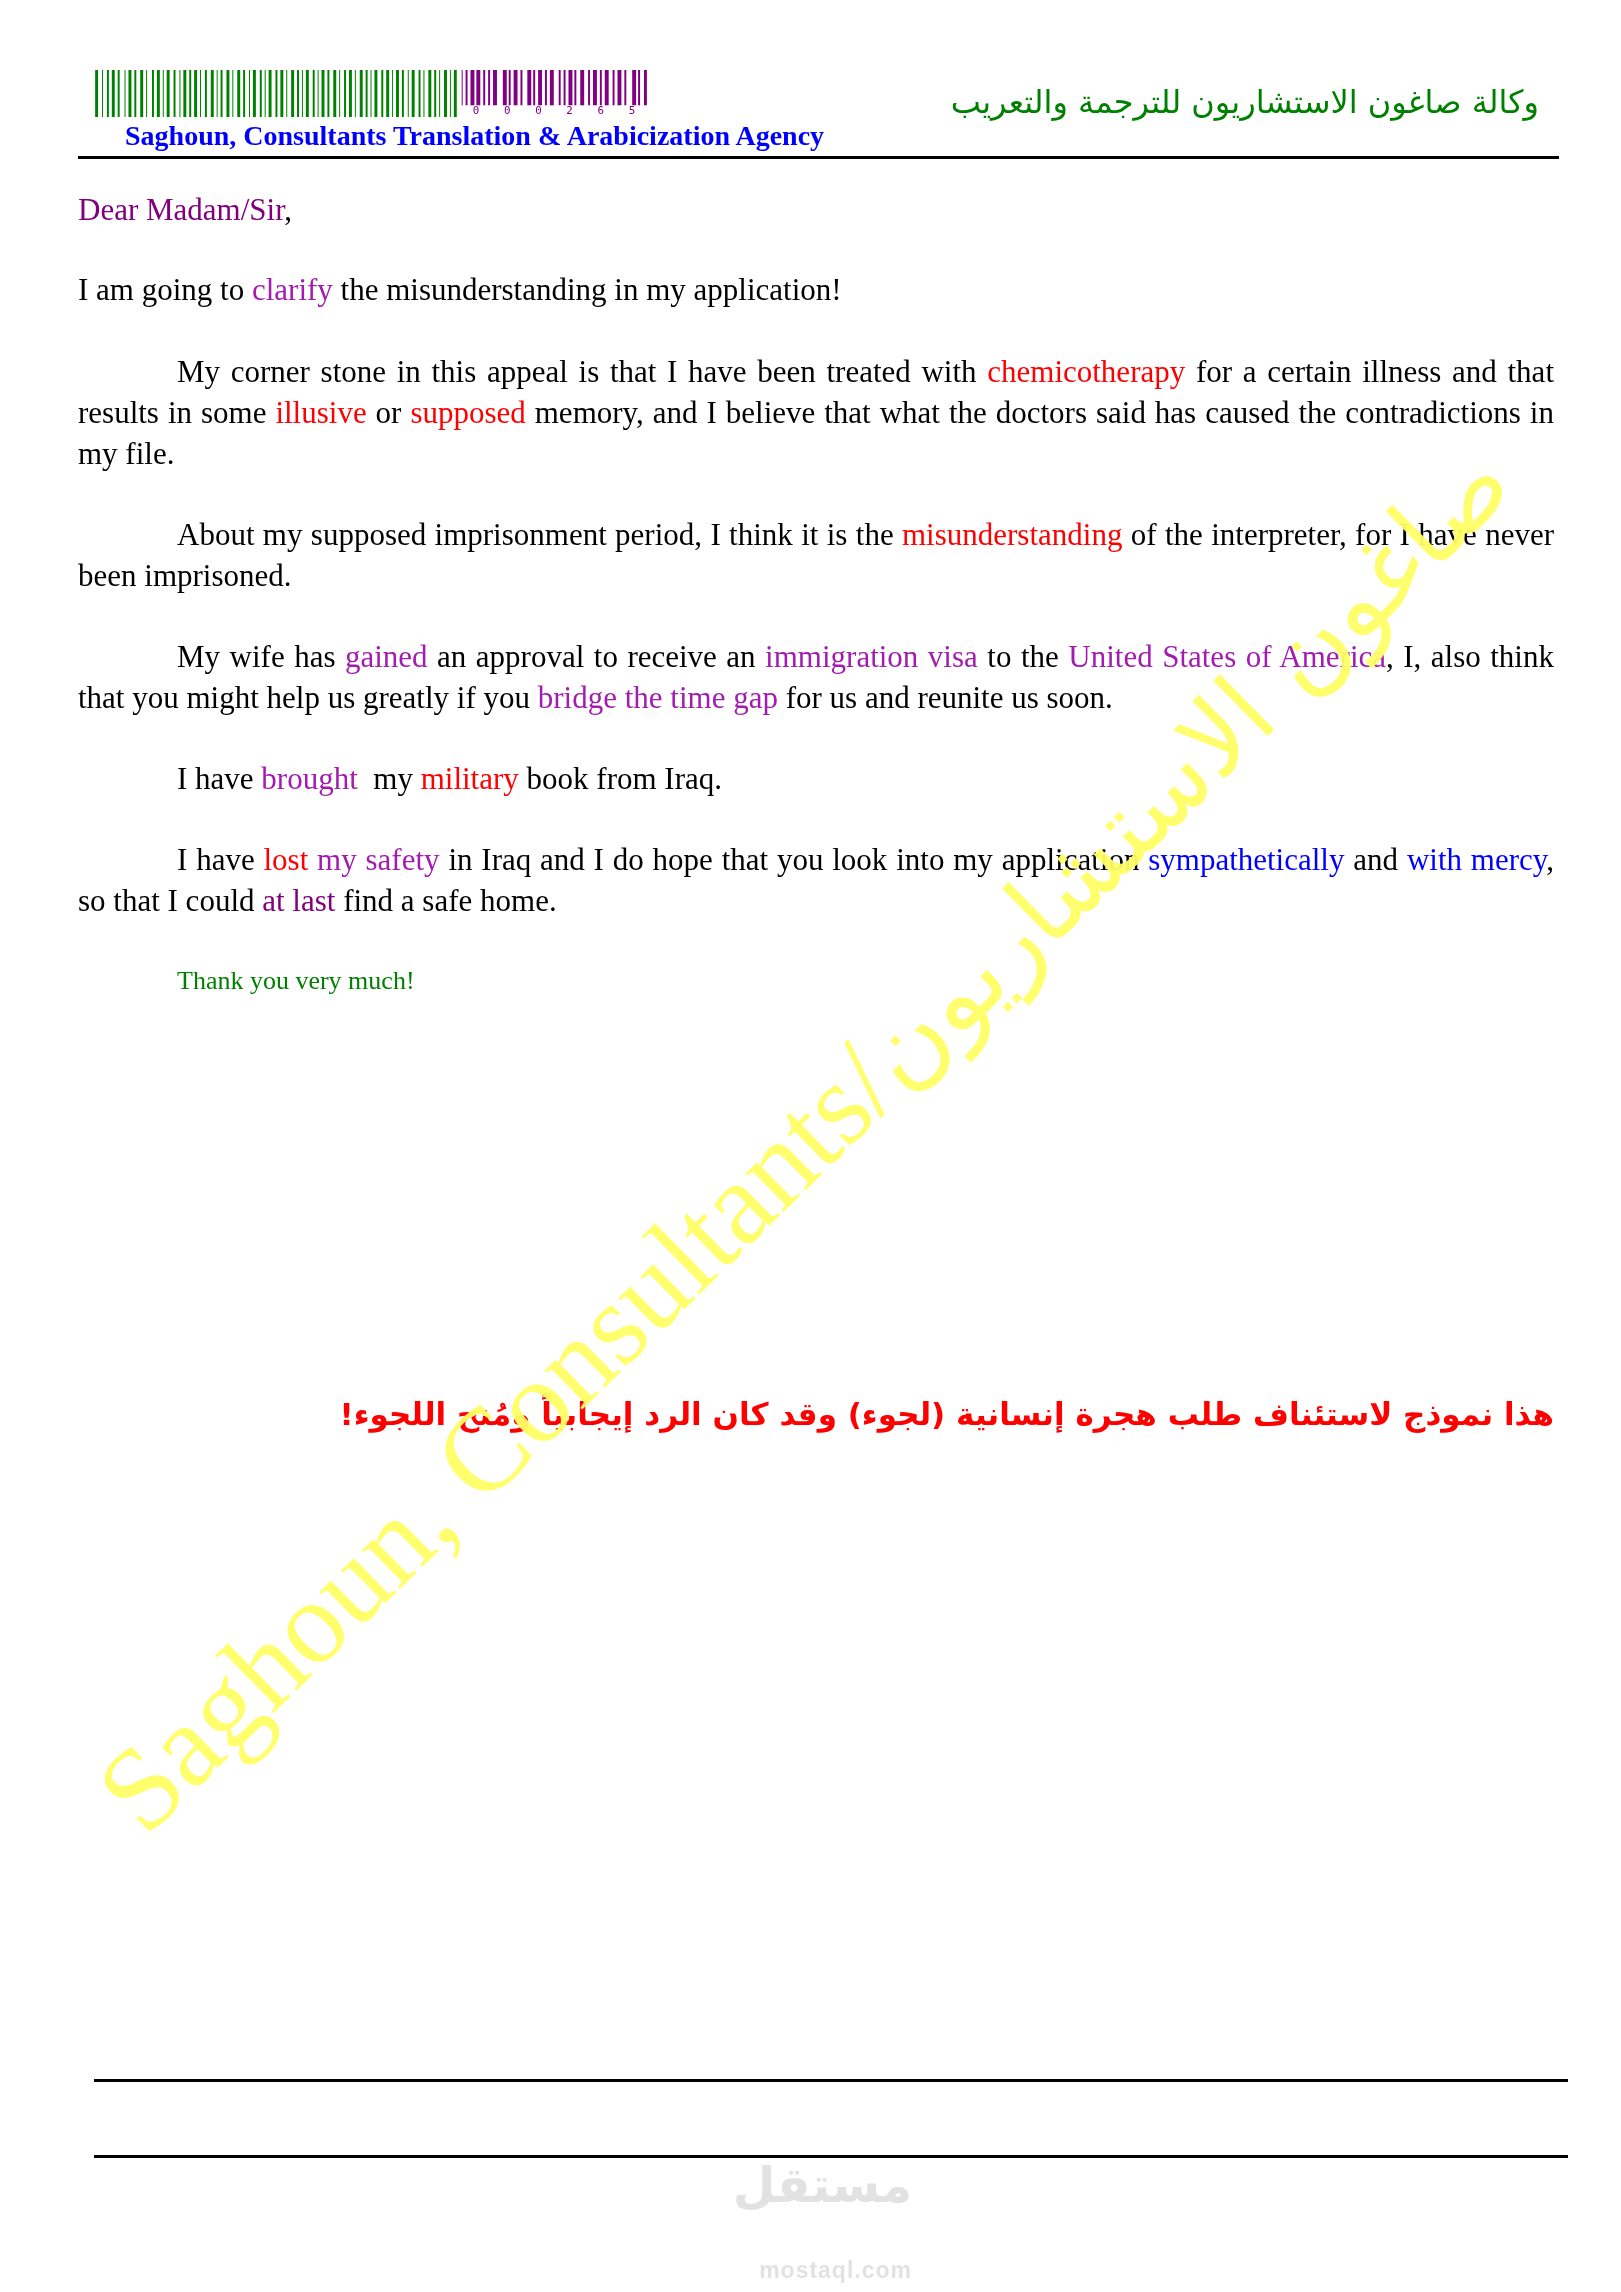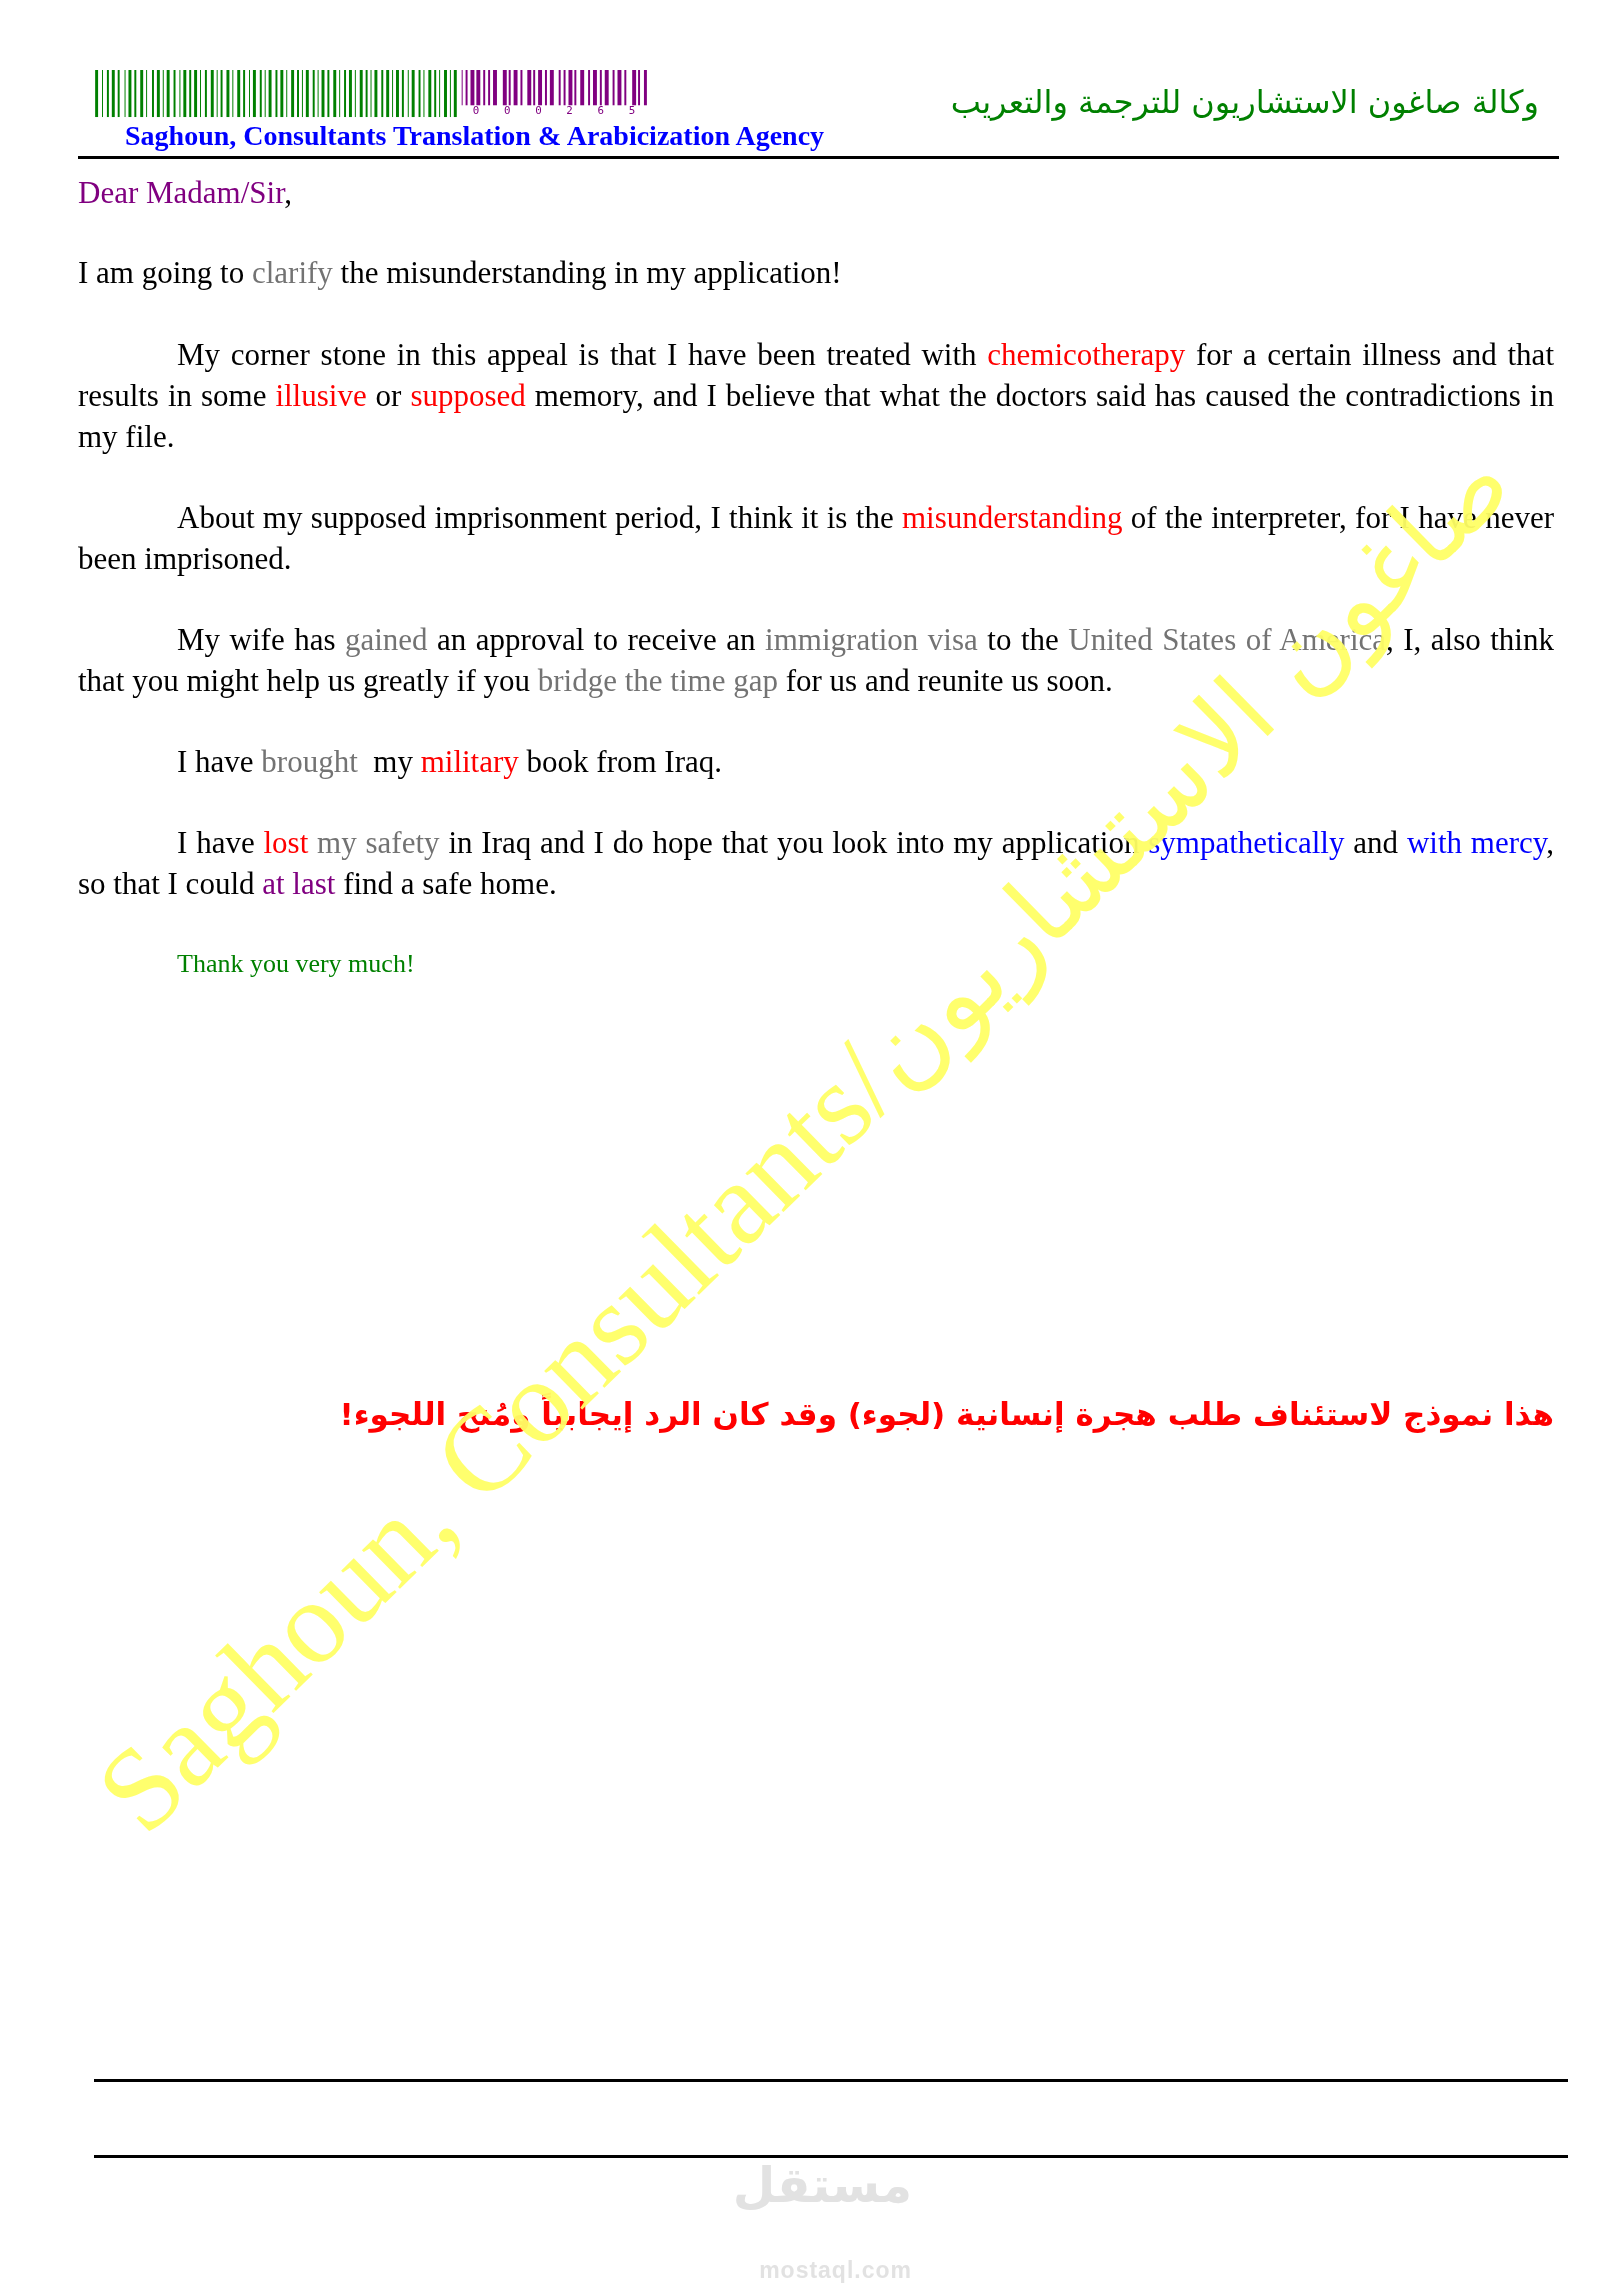--- a/index.html
+++ b/index.html
@@ -12,28 +12,28 @@
   .barcode-digits { left:461px; top:104px; width:186px; height:13.7px;
       font-family:"DejaVu Sans Mono", monospace; font-size:10.8px; color:#800080;
       display:flex; justify-content:space-between; padding:0 11.8px; box-sizing:border-box; letter-spacing:0; }
   .header-en { left:125px; top:122px; font-size:28px; font-weight:bold; color:#0000ff;
       white-space:nowrap; line-height:1; }
   .header-ar { right:82px; top:86px; font-size:32px; color:#008000; white-space:nowrap;
       direction:rtl; font-family:"DejaVu Sans", sans-serif; line-height:1; letter-spacing:-1px;margin-left:13px; }
   .header-rule { left:78px; top:156px; width:1481px; height:2.9px; background:#000; }
 
   
-  .content { left:78px; top:172px; width:1476px; font-size:31px; line-height:41px; }
+  .content { left:78px; top:189px; width:1476px; font-size:31px; line-height:41px; }
   .content p { margin:0; text-align:justify; }
   .greeting { margin-bottom:39px !important; }
   .intro { margin-bottom:41px !important; }
   .para { text-indent:99px; margin-bottom:40px !important; }
   .thanks { text-indent:99px; font-size:26px; color:#008000; margin-top:-1px !important; }
   .c-purple { color:#800080; }
-  .c-green { color:#737373; }
+  .c-green { color:#a21caf; }
   .c-red { color:#ff0000; }
   .c-blue { color:#0000ff; }
 
   .arabic-note { right:67px; top:1399px; font-size:31px; font-weight:bold; color:#ff0000;
       direction:rtl; white-space:nowrap; font-family:"DejaVu Sans", sans-serif; line-height:1; letter-spacing:-1px;text-align:right; }
 
   
   .watermark { left:804px; top:1137px; width:0; height:0; }
   .watermark-text { position:absolute; left:0; top:0; transform:translate(-50%,-50%) rotate(-44.5deg);
       white-space:nowrap; font-size:118px; color:#ffff66; line-height:1; opacity:0.95;

